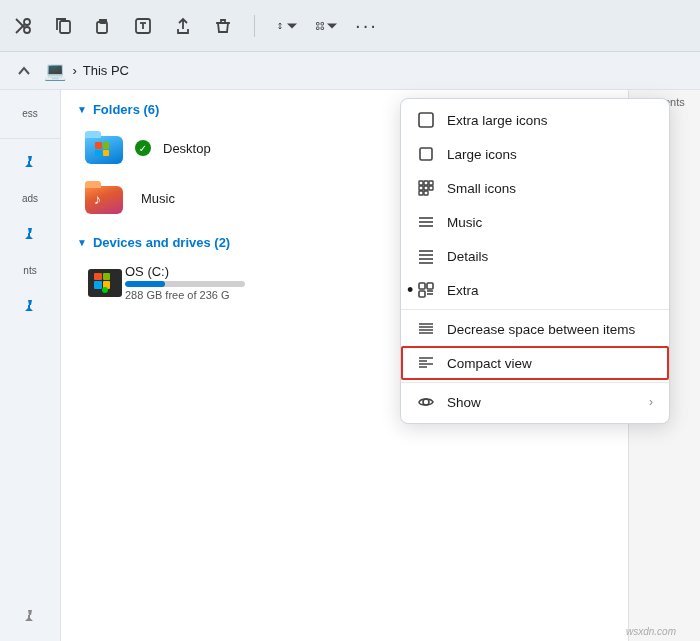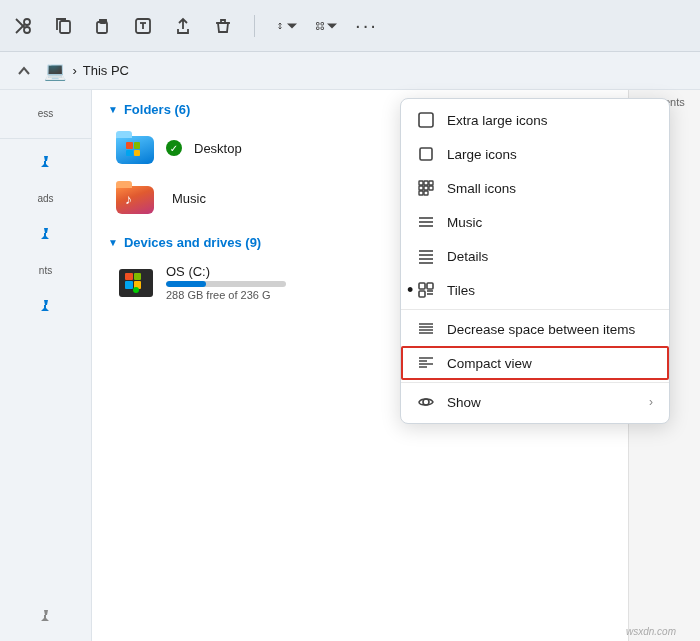--- a/index.html
+++ b/index.html
@@ -61,21 +61,21 @@
 
     
     .main-area {
       display: flex;
       height: calc(641px - 52px - 38px);
       position: relative;
     }
 
     
     .sidebar {
-      width: 92px;
+      width: 61px;
       background: #f0f3f7;
       border-right: 1px solid #dde3e9;
       display: flex;
       flex-direction: column;
       padding: 8px 0;
       gap: 4px;
       align-items: center;
     }
     .sidebar-item {
       width: 48px; height: 32px;
@@ -115,21 +115,21 @@
     .check-badge {
       width: 16px; height: 16px;
       background: #0e8a0e; border-radius: 50%;
       display: flex; align-items: center; justify-content: center;
       color: #fff; font-size: 10px; margin-right: 2px;
     }
 
     .devices-section { margin-top: 4px; }
 
     .drive-item {
-      display: flex; align-items: center; gap: 10px;
+      display: flex; align-items: center; gap: 0;
       padding: 4px 8px; border-radius: 4px; cursor: pointer;
     }
 
     .drive-icon {
       width: 40px; height: 34px; flex-shrink: 0;
       display: flex; align-items: center; justify-content: center;
       position: relative;
     }
     .drive-icon-inner {
       width: 34px; height: 28px;
@@ -383,21 +383,21 @@
 
           <div style="position:absolute;top:10px;left:9px;color:#fff;font-size:14px;">♪</div>
         </div>
         <span style="margin-left:6px;font-size:13px;">Music</span>
       </div>
     </div>
 
     <div class="devices-section">
       <div class="section-header">
         <span class="chevron">▼</span>
-        <span>Devices and drives (9)</span>
+        <span>Devices and drives (2)</span>
       </div>
 
       <div class="drive-item">
         <div class="drive-icon">
           <div class="drive-icon-inner">
             <div class="windows-logo">
               <div class="win-quad win-q1"></div>
               <div class="win-quad win-q2"></div>
               <div class="win-quad win-q3"></div>
               <div class="win-quad win-q4"></div>
@@ -489,21 +489,21 @@
       <div class="menu-item active-check">
         <span class="menu-icon">
           <svg viewBox="0 0 18 18" fill="none" stroke="#444" stroke-width="1.6" width="18" height="18">
             <rect x="2" y="2" width="6" height="6" rx="1"></rect>
               <rect x="10" y="2" width="6" height="6" rx="1"></rect>
             <line x1="10" y1="10" x2="16" y2="10"></line>
               <line x1="10" y1="13" x2="16" y2="13"></line>
             <rect x="2" y="10" width="6" height="6" rx="1"></rect>
           </svg>
         </span>
-        <span class="menu-label">Tiles</span>
+        <span class="menu-label">Extra</span>
       </div>
 
       <div class="menu-sep"></div>
 
       <div class="menu-item">
         <span class="menu-icon">
           <svg viewBox="0 0 18 18" fill="none" stroke="#444" stroke-width="1.5" width="18" height="18">
             <line x1="2" y1="4" x2="16" y2="4"></line>
             <line x1="2" y1="7" x2="16" y2="7"></line>
             <line x1="2" y1="10" x2="16" y2="10"></line>

